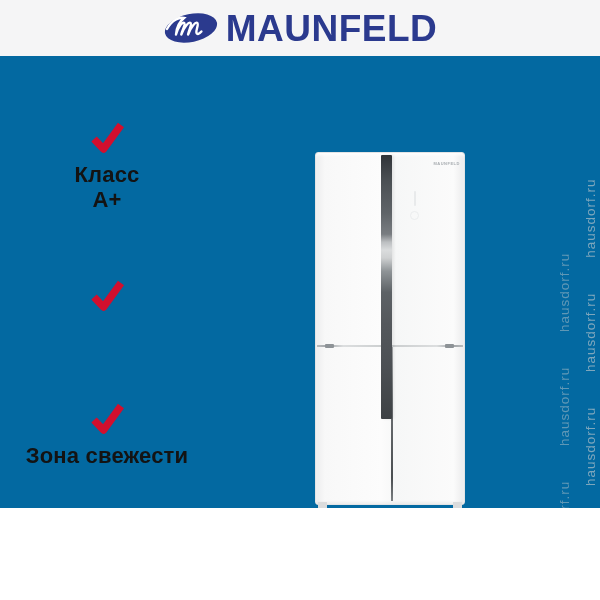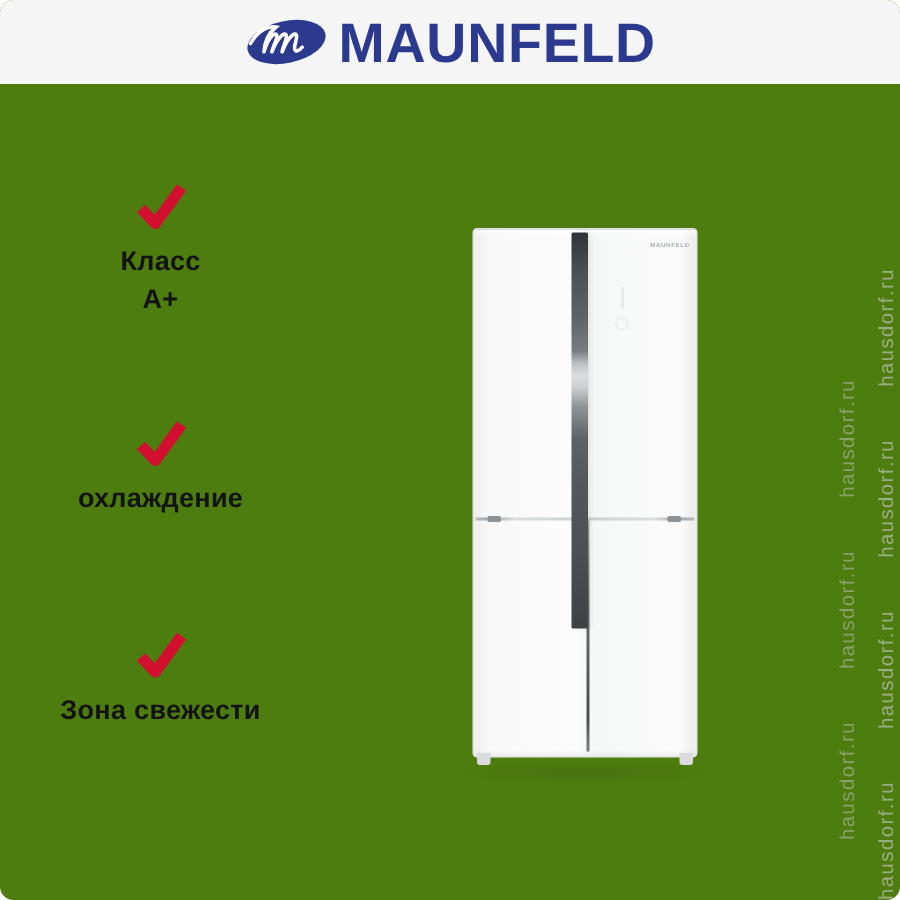--- a/index.html
+++ b/index.html
@@ -1,27 +1,27 @@
 <!DOCTYPE html>
 <html><head>
 <meta charset="utf-8">
 <style>
   * { margin:0; padding:0; box-sizing:border-box; }
   html,body { width:600px; height:600px; background:#fff; font-family:"Liberation Sans", sans-serif; }
-  .screen { position:relative; width:600px; height:600px; background:#4d7c0f; overflow:hidden;border-radius:9px; }
+  .screen { position:relative; width:600px; height:508px; background:#0369a1; overflow:hidden; }
 
   
   .header { position:absolute; left:0; top:0; width:600px; height:56px; background:#f5f5f6;
             display:flex; align-items:center; justify-content:center; }
   .logo { display:flex; align-items:center; gap:7px; }
   .wordmark { font-size:37px; font-weight:bold; letter-spacing:0.5px; color:#2b3a8e; line-height:1; }
 
   
   .feature { position:absolute; left:18px; width:178px; display:flex; flex-direction:column; align-items:center; }
-  .feature .flines { margin-top:9px; text-align:center; font-size:18px; line-height:25px;
+  .feature .flines { margin-top:9px; text-align:center; font-size:22px; line-height:25px;
                      font-weight:bold; color:#131313; letter-spacing:0.2px; }
   .feature .flines div { white-space:nowrap; }
 
   
   .fridge { position:absolute; left:315px; top:152px; width:150px; height:353px;
             border:1px solid #e3e4e5; border-radius:3px;
             background:linear-gradient(90deg,#ededee 0%,#f8f8f8 6%,#fcfcfc 44%,#f6f7f7 54%,#fbfbfb 93%,#ebebec 100%);
             box-shadow: inset 0 2px 3px rgba(255,255,255,.9), inset 0 -2px 3px rgba(0,0,0,.05); }
   .seam-h { position:absolute; left:1px; right:1px; top:192px; height:2px;
             background:linear-gradient(90deg,#b9bcbe,#9fa3a6 7%,#dcdedf 18%,#c9cccd 50%,#dcdedf 82%,#9fa3a6 93%,#b9bcbe); }
@@ -73,25 +73,24 @@
       <div>Класс</div>
       <div>А+</div>
     </div>
   </div>
 
   <div class="feature" style="top:279px">
     <svg width="34" height="32" viewBox="0 0 34 32">
       <polyline points="4,18 13.5,28 31,4" fill="none" stroke="#d20f2e" stroke-width="7.5" stroke-linejoin="round"></polyline>
     </svg>
     <div class="flines">
-      <div>охлаждение</div>
     </div>
   </div>
 
-  <div class="feature" style="top:420px">
+  <div class="feature" style="top:402px">
     <svg width="34" height="32" viewBox="0 0 34 32">
       <polyline points="4,18 13.5,28 31,4" fill="none" stroke="#d20f2e" stroke-width="7.5" stroke-linejoin="round"></polyline>
     </svg>
     <div class="flines">
       <div>Зона свежести</div>
     </div>
   </div>
 
   <div class="fridge-shadow"></div>
   <div class="fridge">

